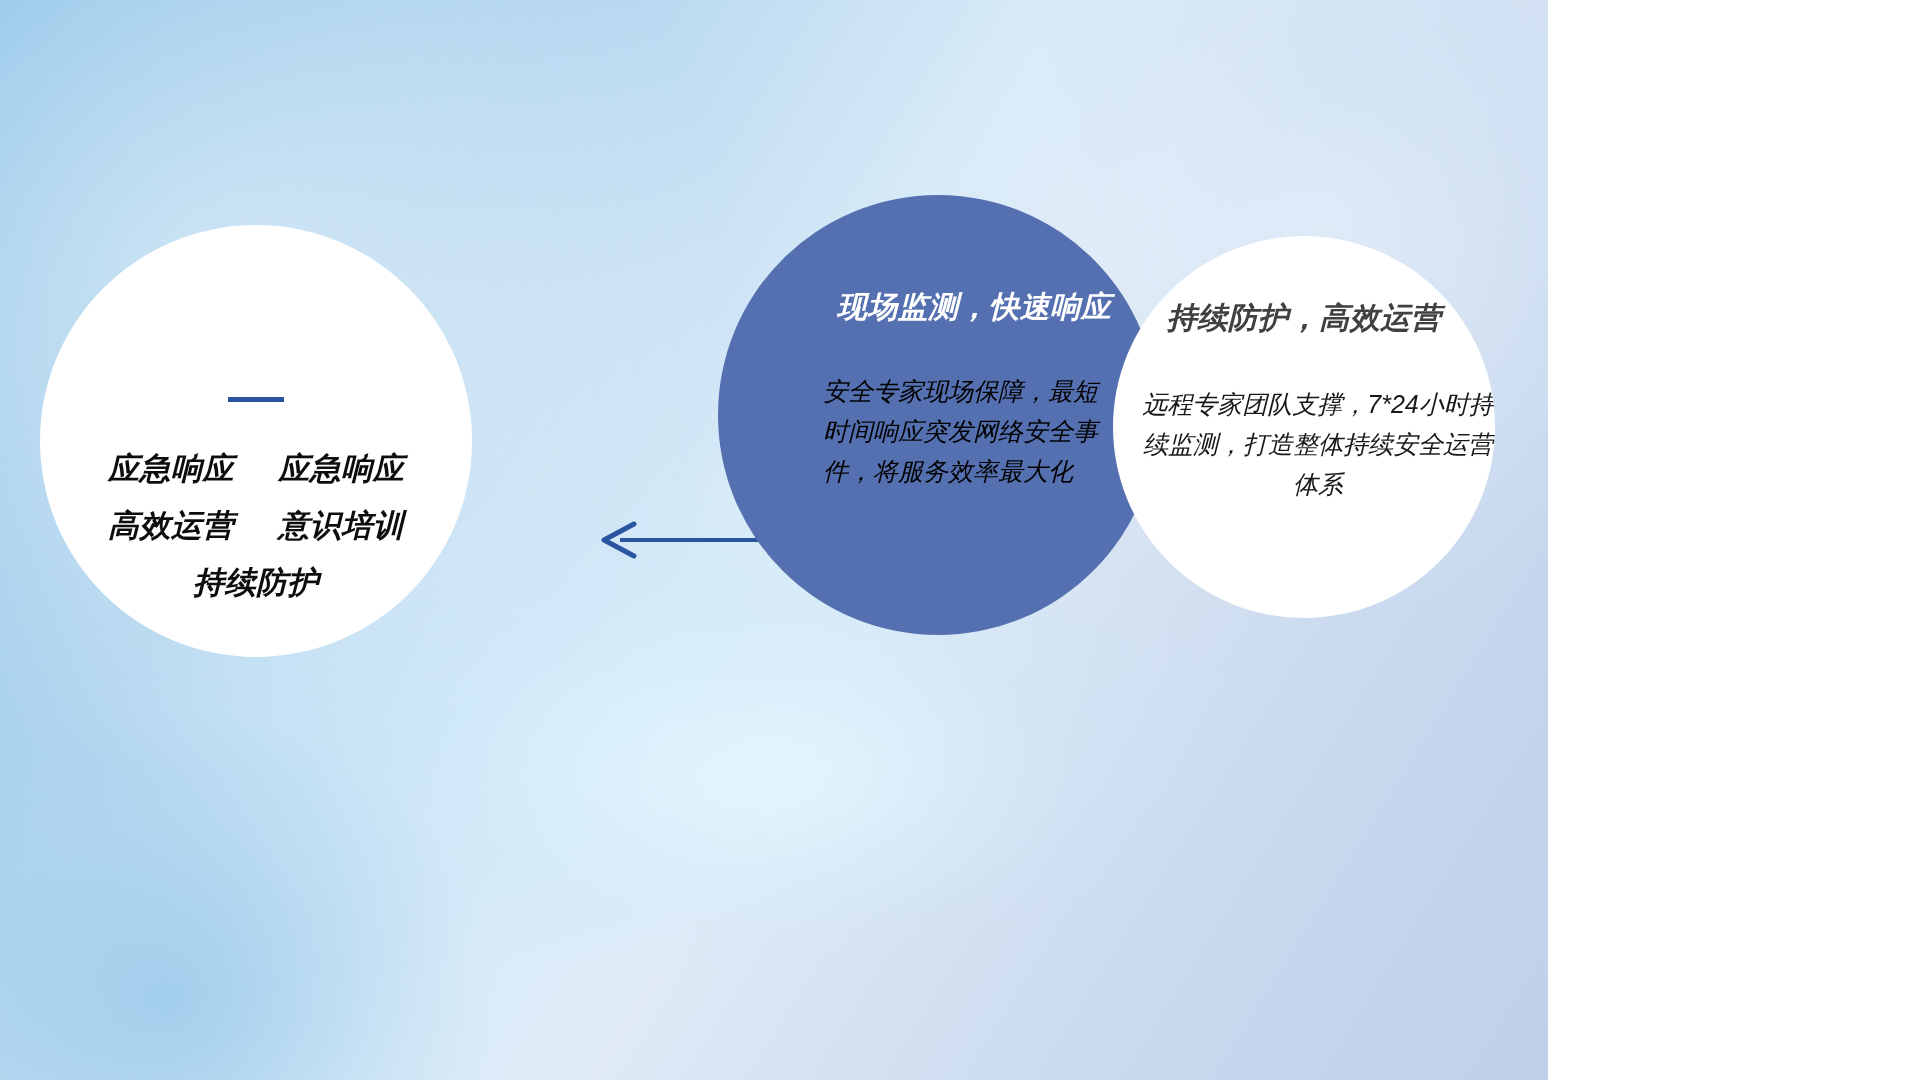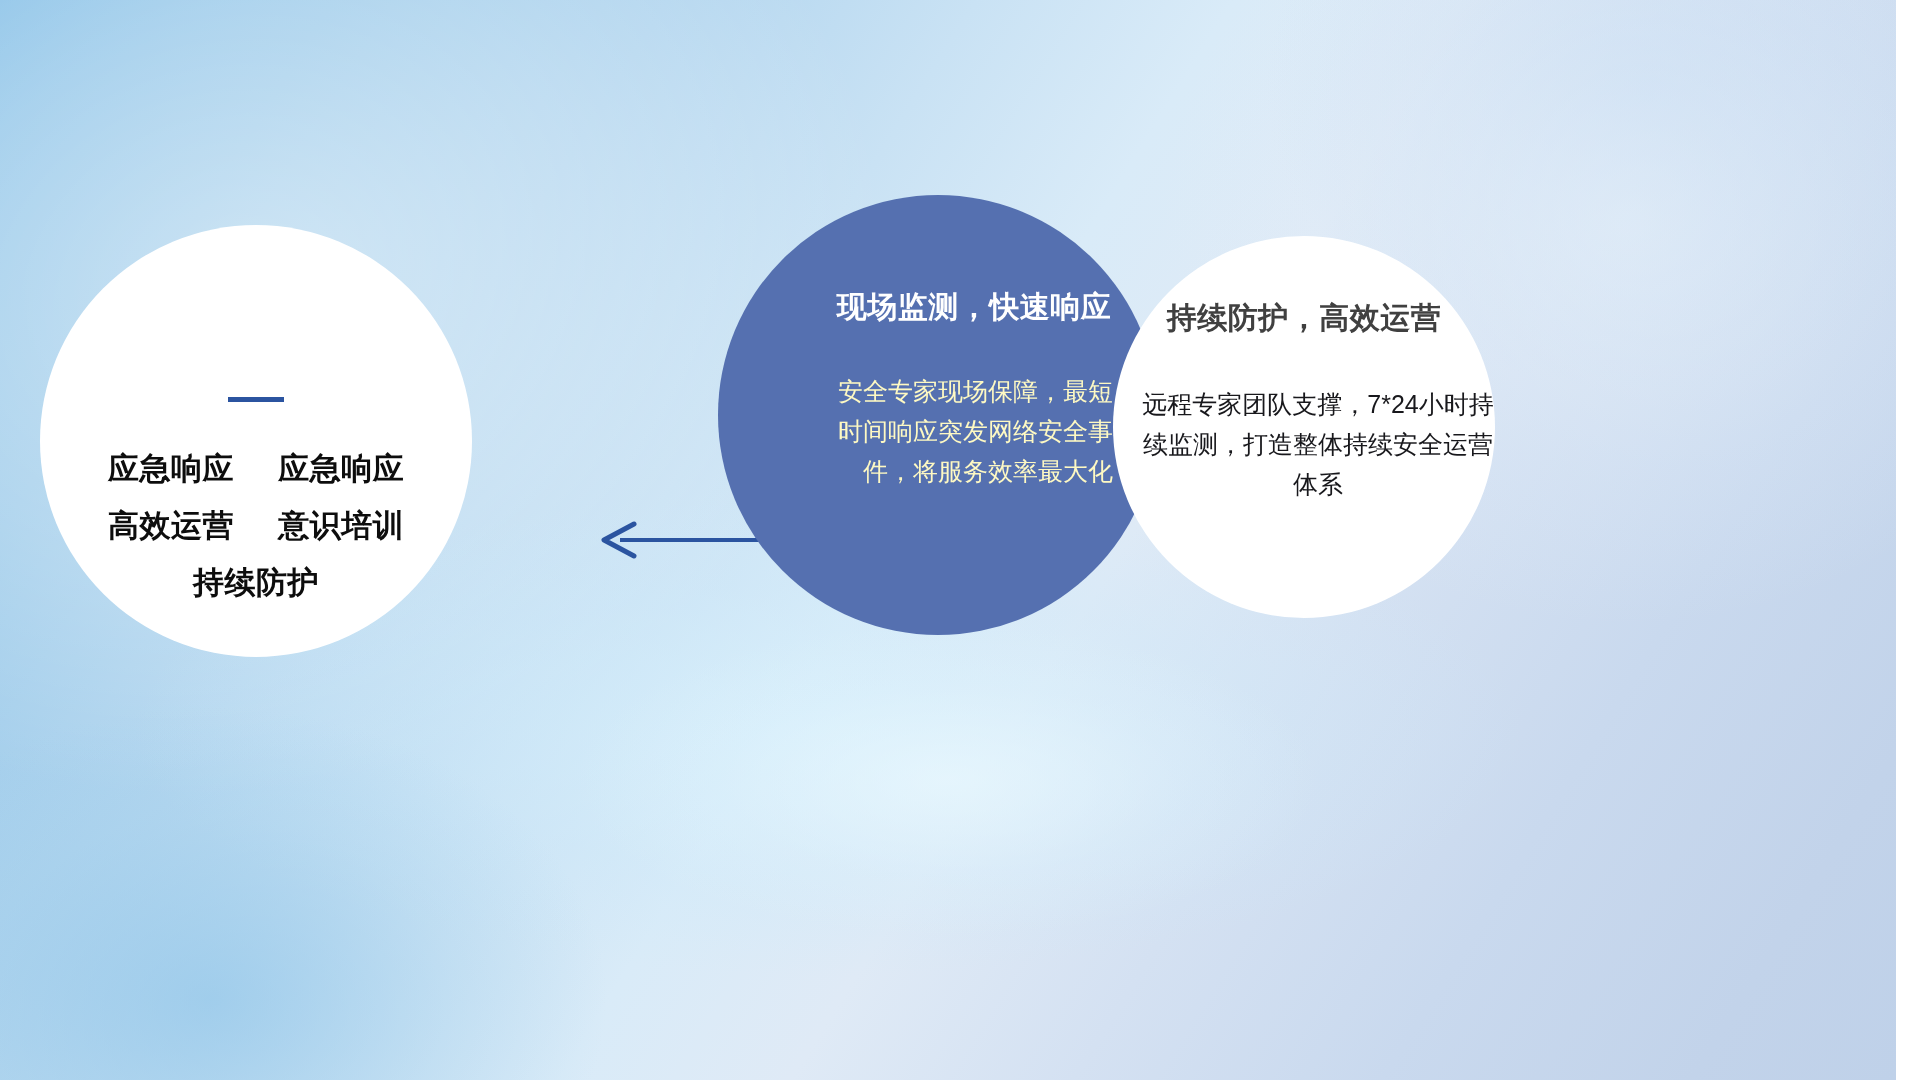--- a/index.html
+++ b/index.html
@@ -2,24 +2,25 @@
 <html><head>
 <meta charset="utf-8">
 <style>
   html, body {
     margin: 0;
     padding: 0;
     background: #ffffff;
   }
   #stage {
     position: relative;
-    width: 1896px;
+    width: 1548px;
     height: 1080px;
     overflow: hidden;
     font-family: "Liberation Sans", "DejaVu Sans", sans-serif;
+    font-style: italic;
   }
 
   
   .bg-base {
     position: absolute;
     inset: 0;
     background:
       linear-gradient(122deg,
         #8cc3e8 0%,
         #9dcbea 13%,
@@ -164,24 +165,24 @@
     color: #ffffff;
     font-weight: bold;
     font-size: 30px;
     line-height: 40px;
     letter-spacing: 0.5px;
     white-space: nowrap;
     transform: translateX(36px);
   }
   .mid-body {
     margin-top: 44px;
-    color: #fef9c3;
+    color: #000000;
     font-size: 25px;
     line-height: 40px;
-    text-align: right;
+    text-align: left;
     width: 290px;
     transform: translateX(30px);
   }
 
   .circle-right {
     left: 1113px;
     top: 236px;
     width: 382px;
     height: 382px;
     background: #ffffff;

